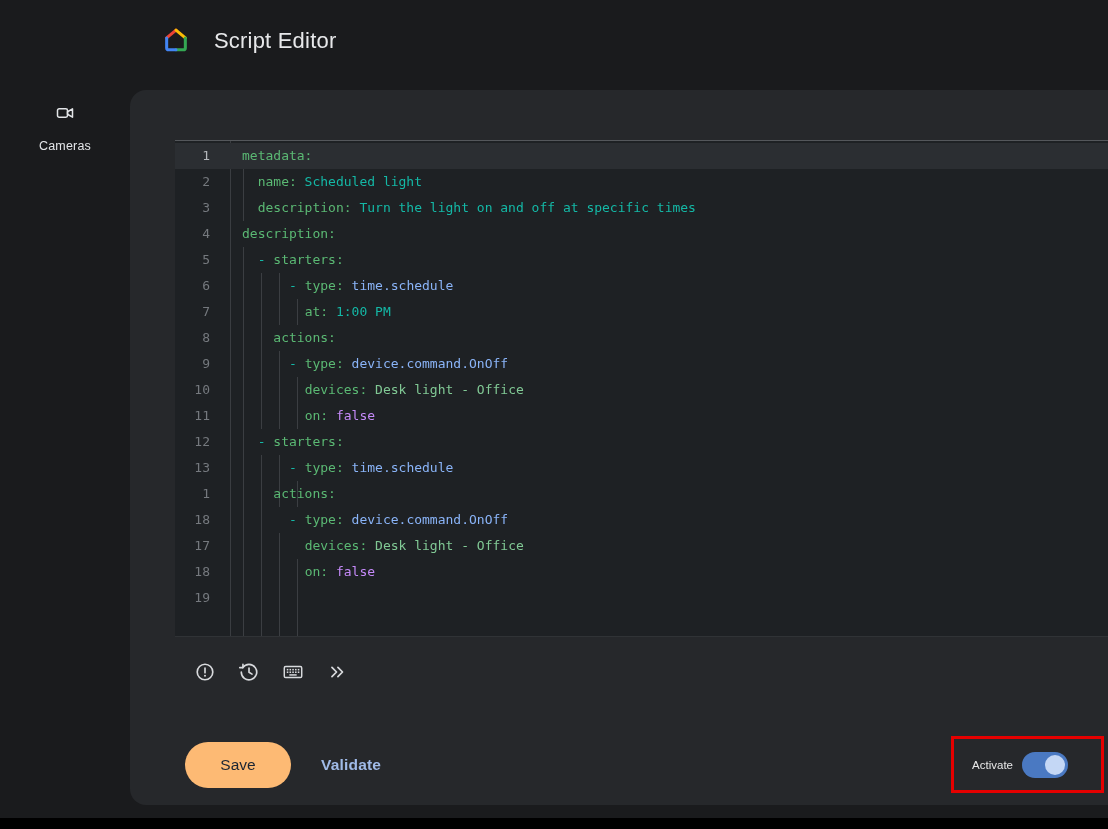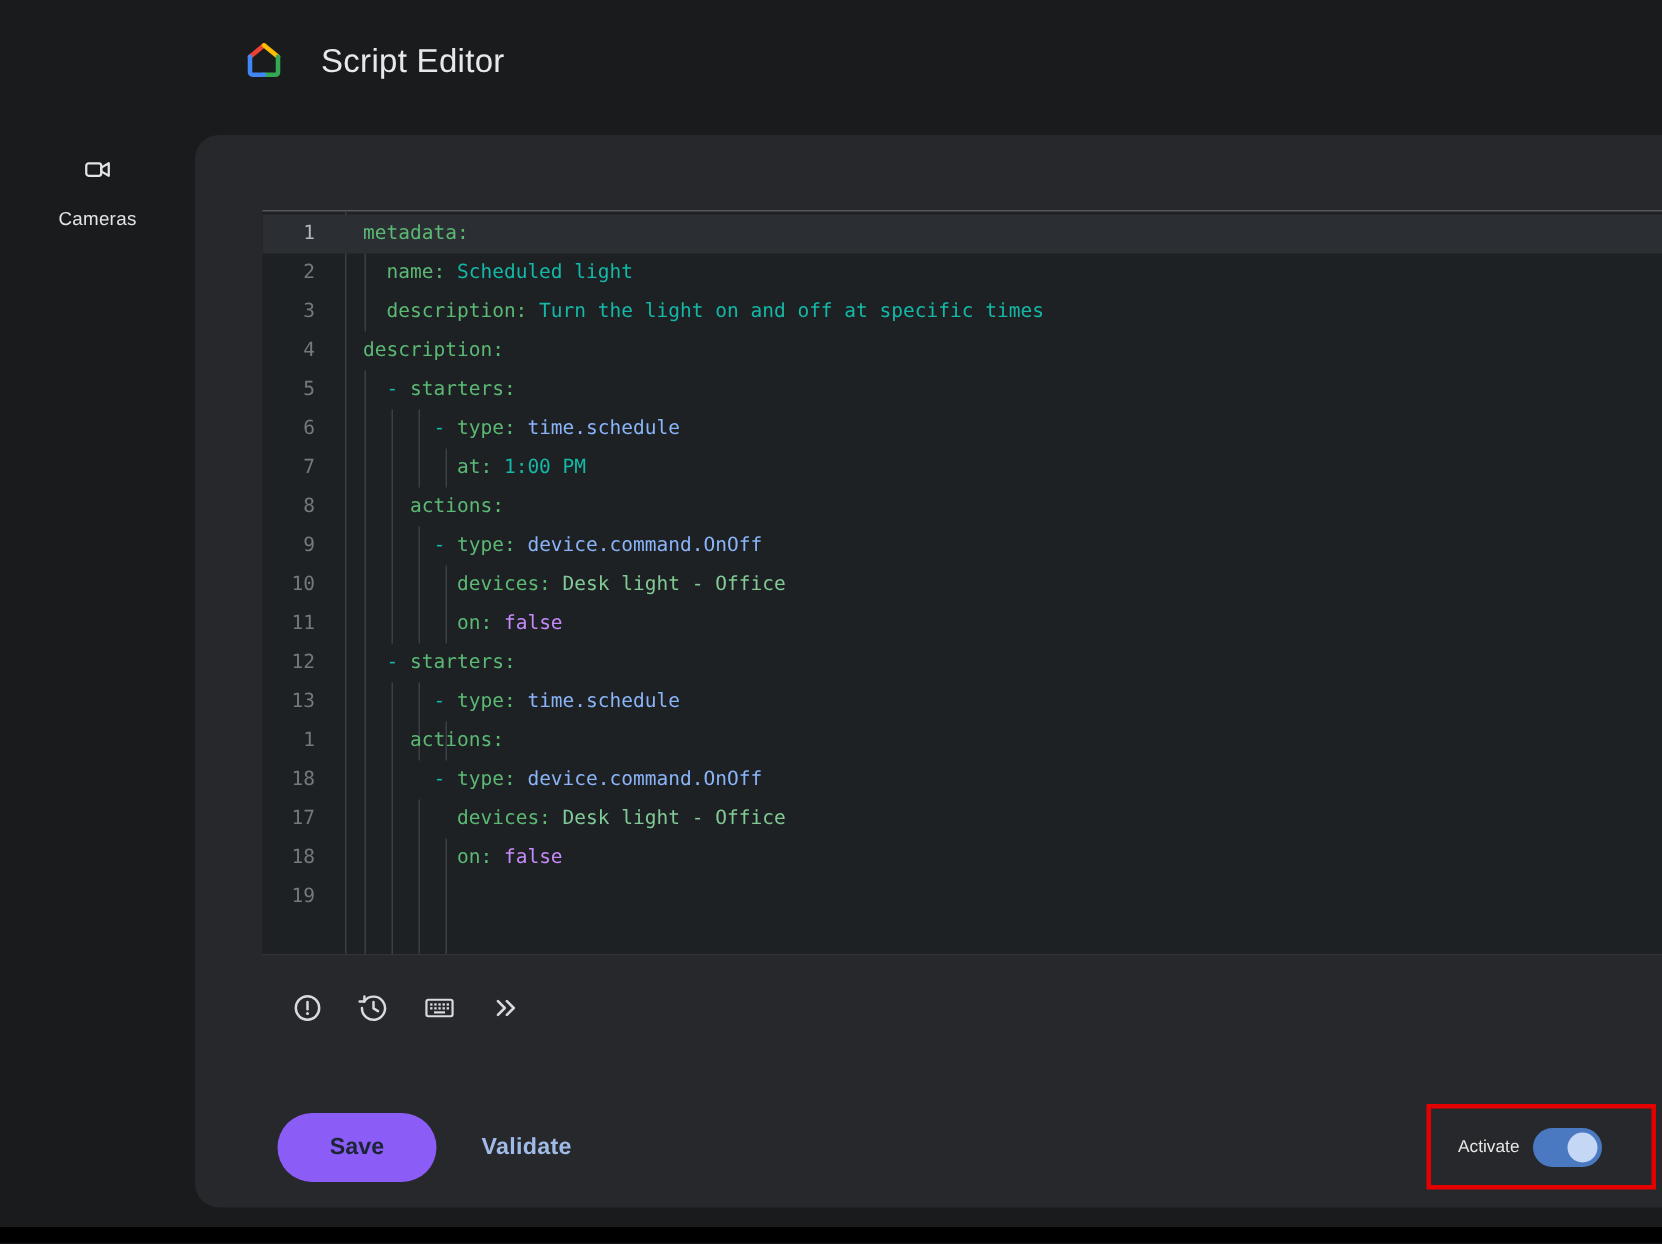--- a/index.html
+++ b/index.html
@@ -78,22 +78,22 @@
   }
   .tool-btn svg { display:block; }
 
   
   .actions {
     position:absolute; left:55px; right:28px; top:652px; height:46px;
     display:flex; align-items:center;
   }
   .save-btn {
     width:106px; height:46px; border:none; border-radius:24px;
-    background:#8b5cf6; color:#1b2533; font-family:"Liberation Sans",sans-serif;
-    font-size:15.5px; font-weight:700; cursor:pointer;
+    background:#fdba74; color:#1b2533; font-family:"Liberation Sans",sans-serif;
+    font-size:15.5px; font-weight:400; cursor:pointer;
   }
   .validate-btn {
     margin-left:30px; background:none; border:none; cursor:pointer;
     color:#a0bbe8; font-family:"Liberation Sans",sans-serif;
     font-size:15.5px; font-weight:700; letter-spacing:.2px;
   }
   .spacer { flex:1; }
   .activate-group { display:flex; align-items:center; gap:9px; padding-right:12px; }
   .activate-label { font-size:11.5px; color:#e8e8e8; }
   .switch {

